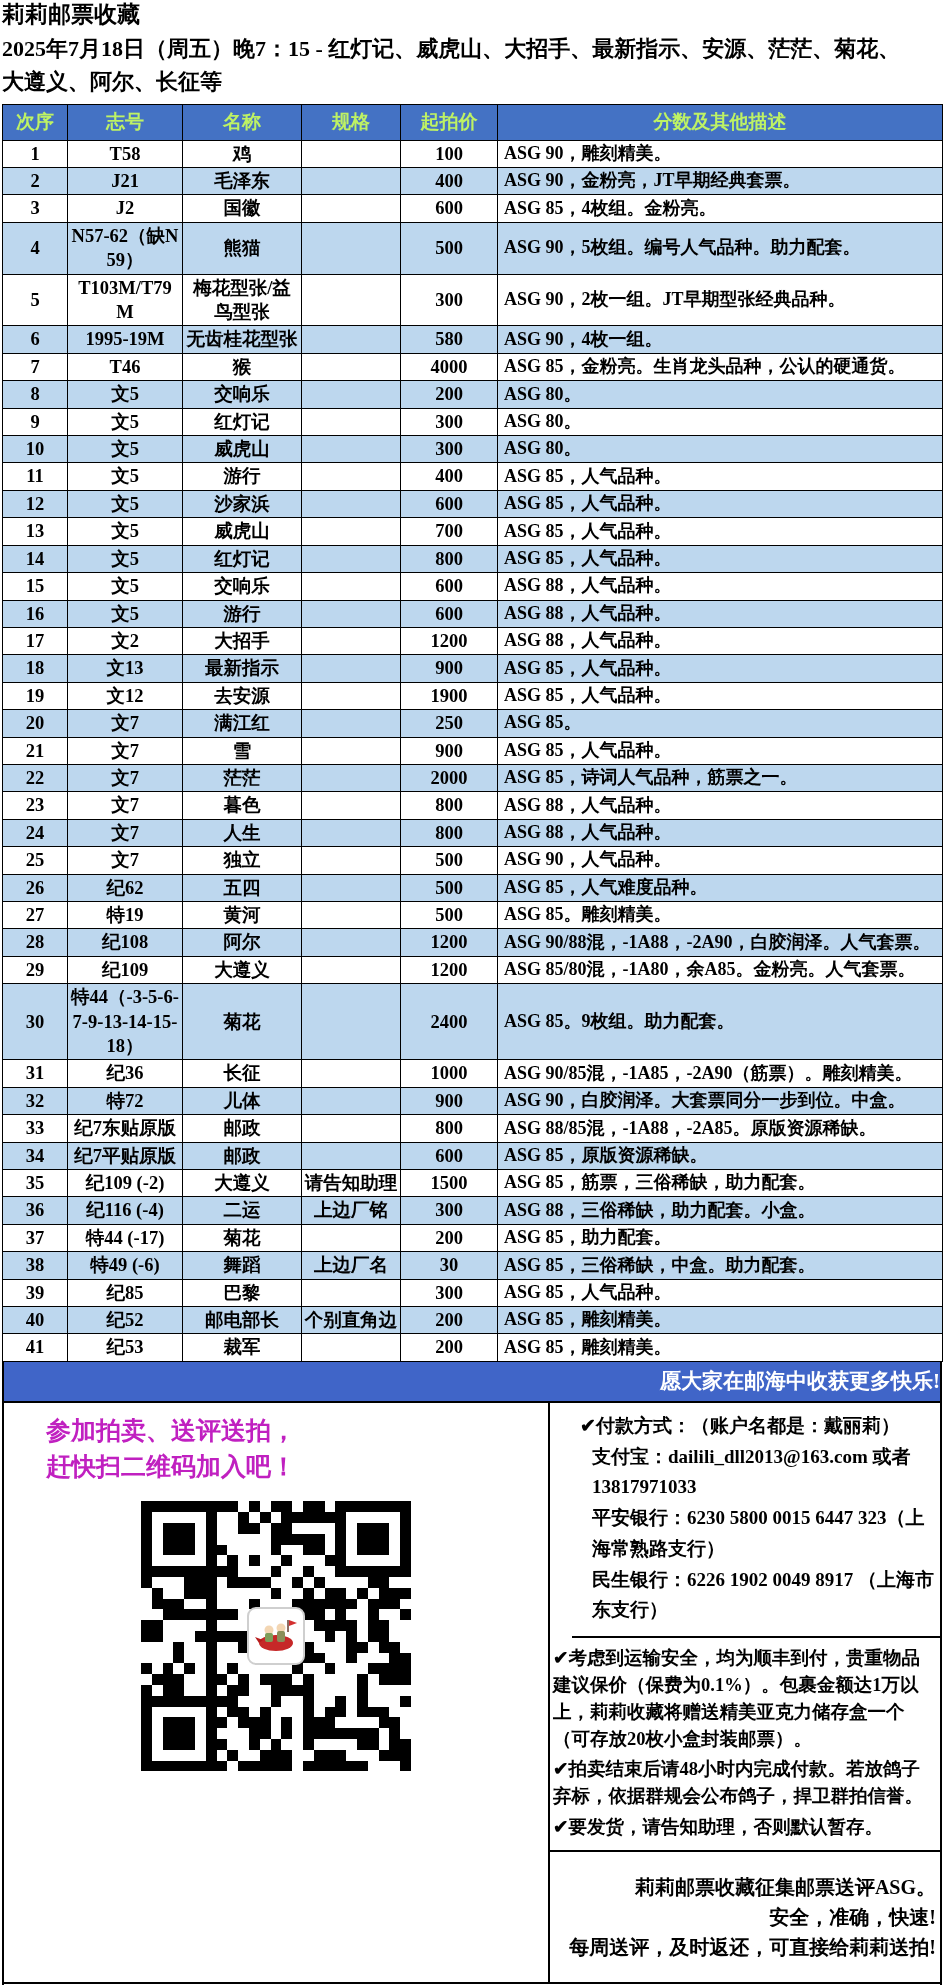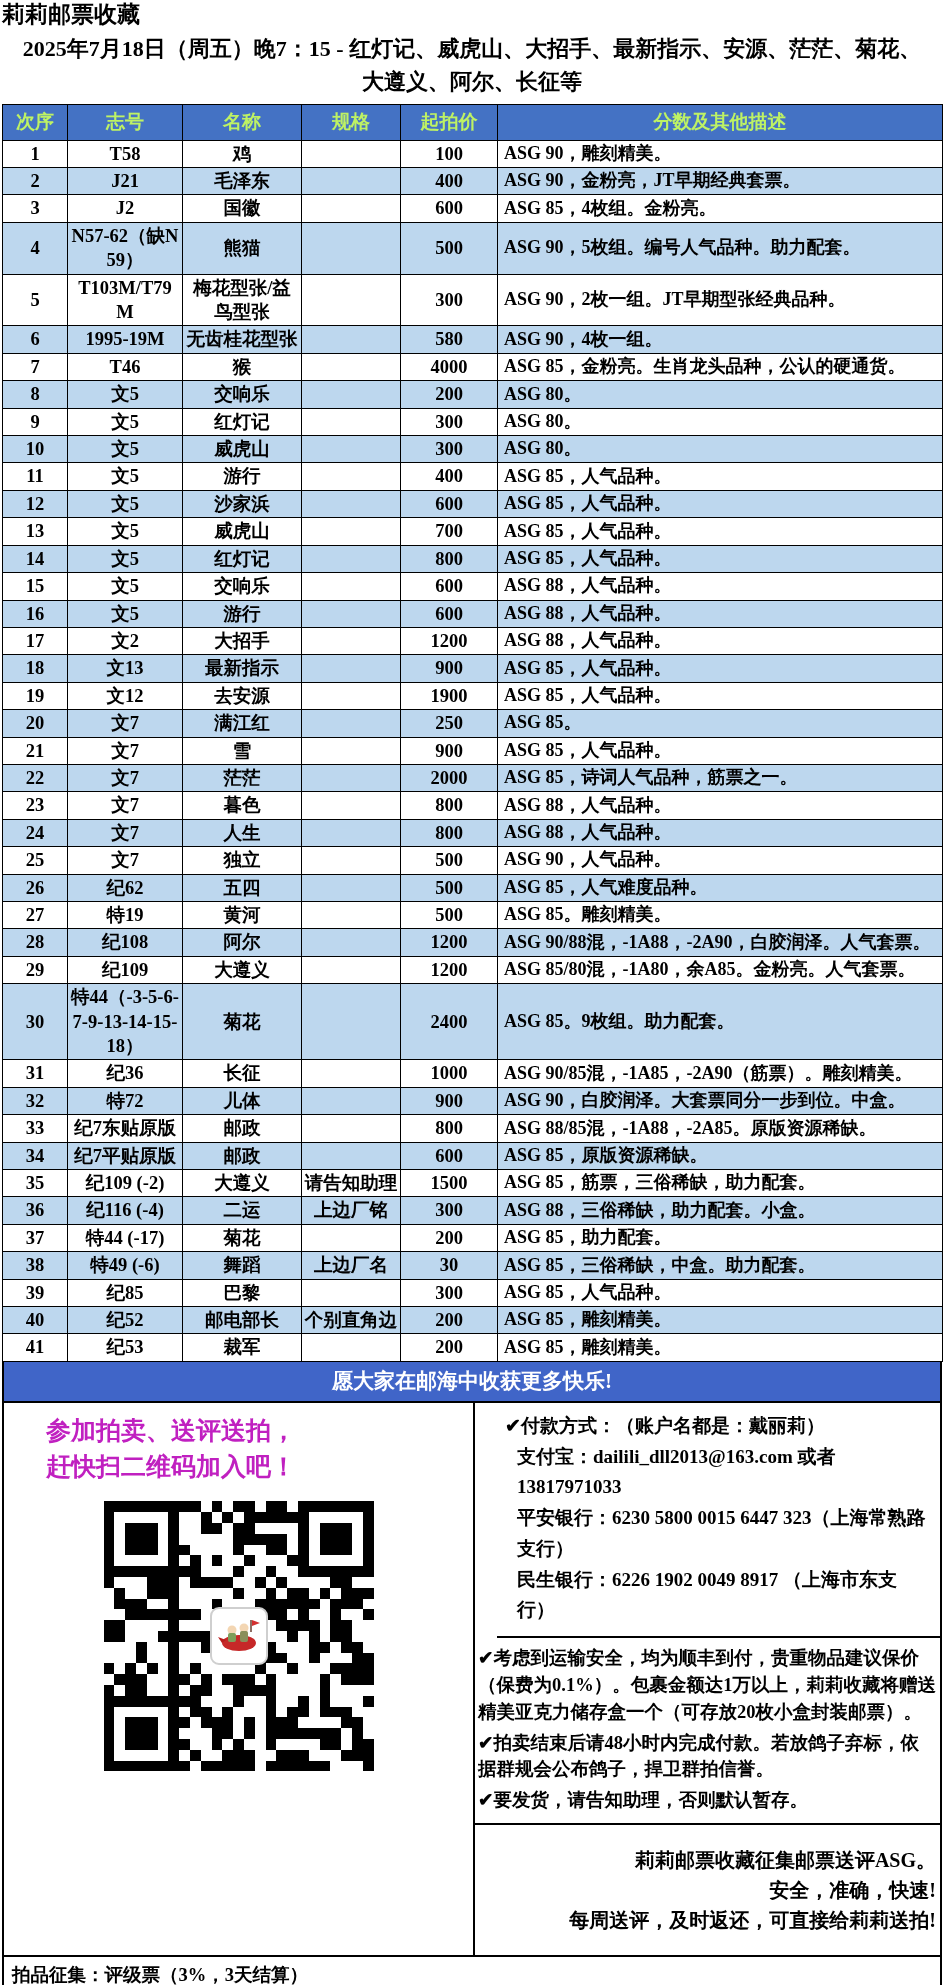--- a/index.html
+++ b/index.html
@@ -10,40 +10,40 @@
     --promo-magenta:#C020C0;
   }
   *{box-sizing:border-box;}
   html,body{margin:0;padding:0;}
   body{
     width:949px;height:1985px;background:#fff;color:#000;
     font-family:"Liberation Serif","DejaVu Serif",serif;font-weight:bold;
   }
   .page{width:940px;margin-left:2px;}
   .title{padding-top:1px;text-align:left;font-size:23px;line-height:1.2;}
-  .dateline{text-align:center;font-size:22px;line-height:1.5;padding-top:3px;}
+  .dateline{text-align:left;font-size:22px;line-height:1.5;padding-top:3px;}
   table{width:940px;border-collapse:collapse;table-layout:fixed;margin-top:6px;}
   col.c-no{width:65px}col.c-cat{width:115px}col.c-name{width:119px}
   col.c-spec{width:99px}col.c-price{width:97px}col.c-desc{width:445px}
   th{
     background:var(--header-blue);color:#bef264;font-size:19px;height:36px;
     border:1.5px solid #000;font-weight:bold;
   }
   td{
     border:1.5px solid #000;font-size:18.5px;text-align:center;
     padding:1px 2px;height:24px;line-height:1.32;word-break:break-all;
   }
   td.cell-desc{text-align:left;padding-left:6px;font-size:18px;word-break:normal;}
   tr.alt{background:var(--row-alt);}
   .banner{
-    background:var(--banner-blue);color:#fff;text-align:center;font-size:21px;
+    background:var(--banner-blue);color:#fff;text-align:right;font-size:21px;
     padding:5px 0 6px;border:2px solid #000;border-top:none;
   }
   .footer{display:flex;border:2px solid #000;border-top:none;min-height:436px;}
-  .footer-left{width:471px;border-right:2px solid #000;position:relative;padding-top:10px;}
+  .footer-left{width:546px;border-right:2px solid #000;position:relative;padding-top:10px;}
   .promo-line{color:var(--promo-magenta);font-size:25px;line-height:1.45;padding-left:42px;}
   .qr{
     position:relative;width:270px;height:270px;margin:16px auto 0;
     display:grid;grid-template-columns:repeat(25,1fr);grid-template-rows:repeat(25,1fr);
     background:#fff;
   }
   .qr div.b{background:#000;}
   .qr-logo{
     position:absolute;left:50%;top:50%;width:58px;height:58px;margin:-29px 0 0 -29px;
     background:#fff;border:2px solid #cfcfcf;border-radius:9px;display:flex;

